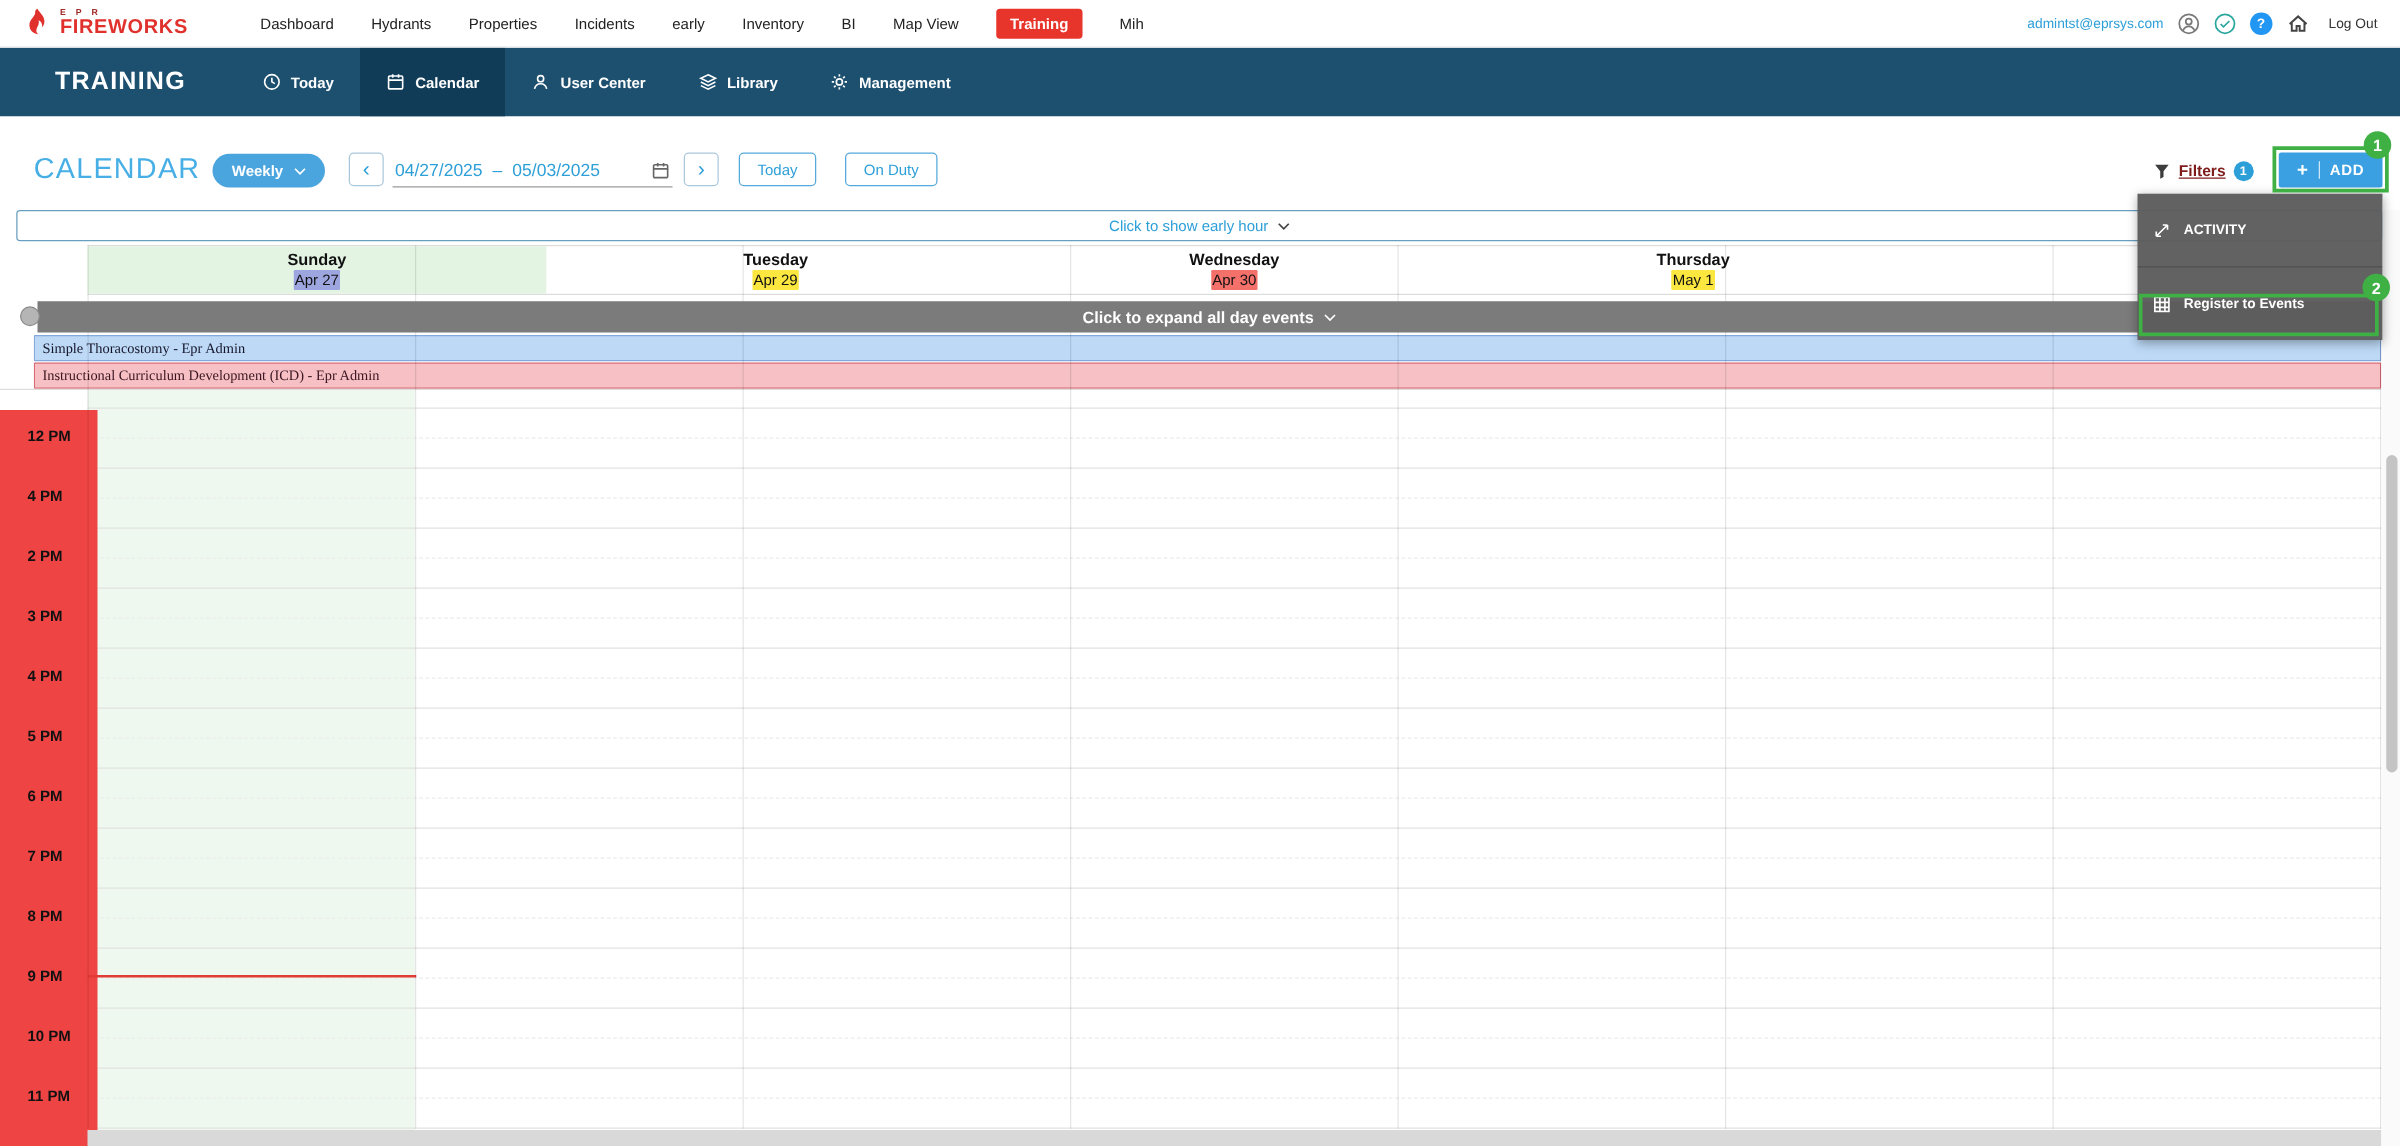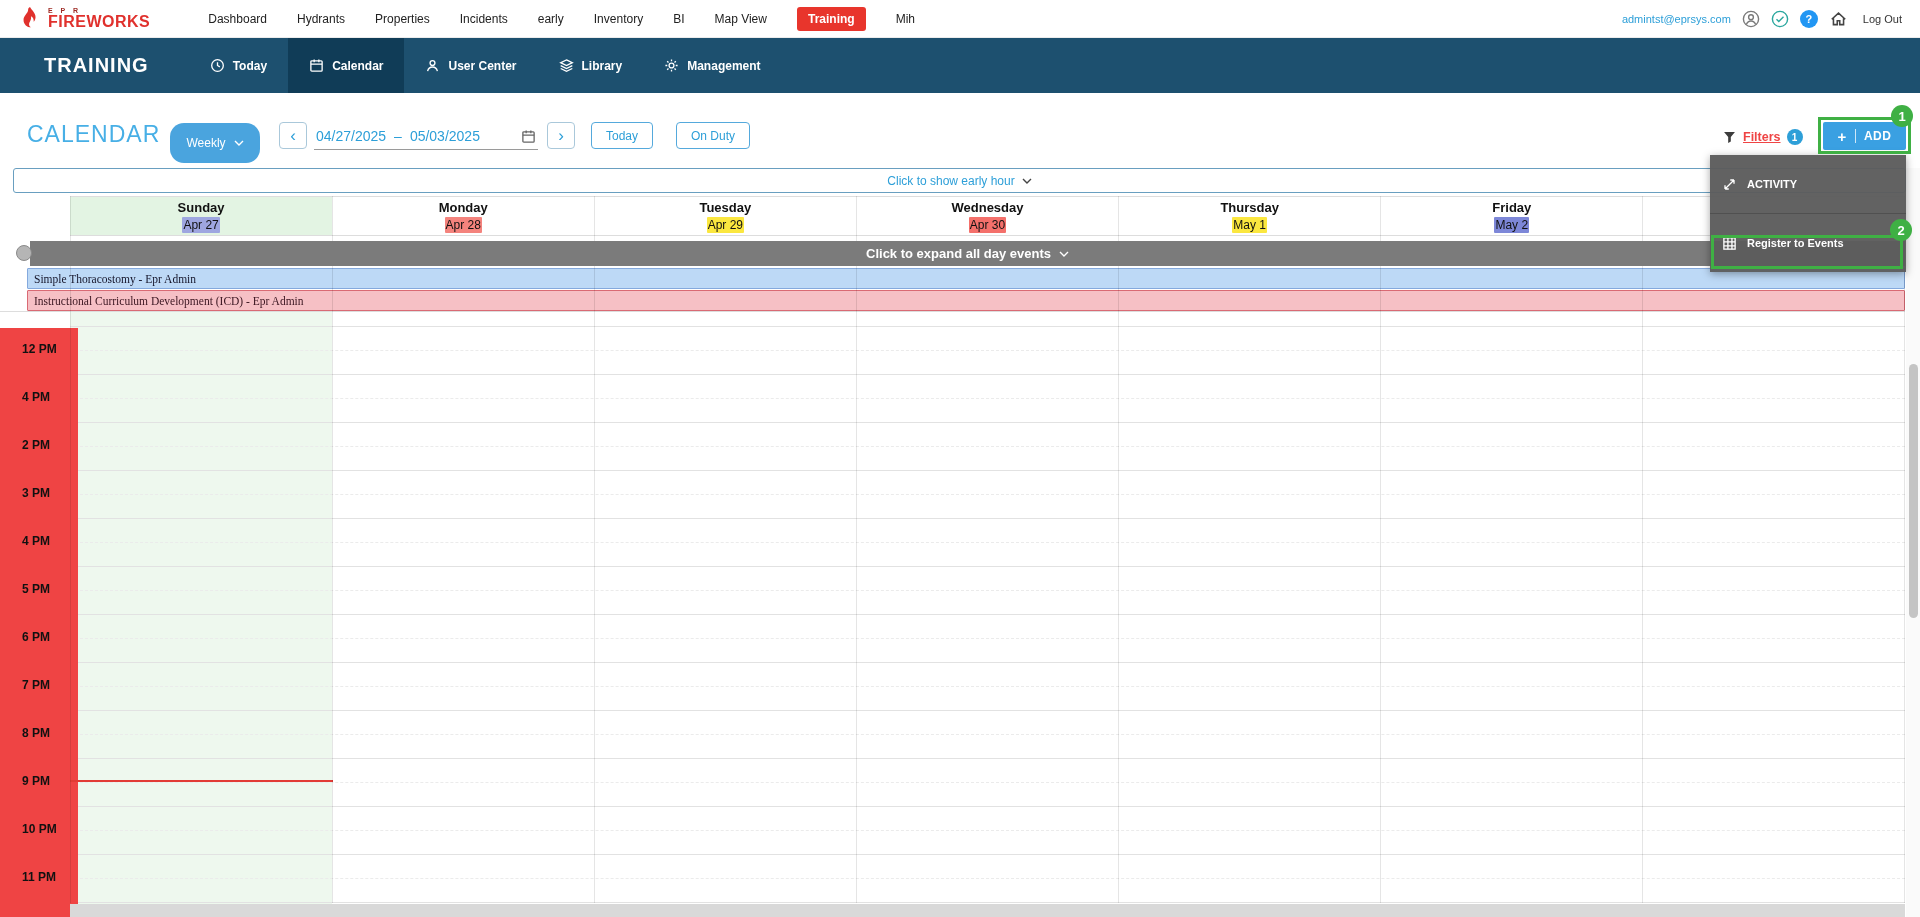--- a/index.html
+++ b/index.html
@@ -47,24 +47,24 @@
   .tab {
     display: flex; align-items: center; gap: 8px; padding: 0 21px;
     color: #fff; font-size: 12px; font-weight: bold; cursor: pointer; white-space: nowrap;
   }
   .tab.active { background: #103c57; }
   .tab svg { stroke: #fff; }
 
   
   .page-title { position: absolute; left: 27px; top: 121px; font-size: 23px; letter-spacing: 1px; color: #47afe6; }
   .view-btn {
-    position: absolute; left: 170px; top: 123px; width: 90px; height: 40px;
+    position: absolute; left: 170px; top: 123px; width: 90px; height: 27px;
     background: #4aa4de; color: #fff; border-radius: 14px; border: none;
     display: flex; align-items: center; justify-content: center; gap: 8px;
-    font-size: 12px; font-weight: normal; cursor: pointer; font-family: inherit;
+    font-size: 12px; font-weight: bold; cursor: pointer; font-family: inherit;
   }
   .nav-arrow {
     position: absolute; top: 122px; width: 28px; height: 27px; background: #fff;
     border: 1px solid #aac8da; border-radius: 4px; color: #2d9fd8; font-size: 17px;
     display: flex; align-items: center; justify-content: center; cursor: pointer; font-family: inherit;
   }
   .prev-btn { left: 279px; } .next-btn { left: 547px; }
   .date-range {
     position: absolute; left: 314px; top: 123px; width: 224px; height: 27px;
     border-bottom: 1px solid #9a9a9a; display: flex; align-items: center; gap: 8px;
@@ -73,21 +73,21 @@
   .date-range .cal-ico { margin-left: auto; }
   .outline-btn {
     position: absolute; top: 122px; height: 27px; background: #fff; border: 1px solid #55a9dc;
     border-radius: 4px; color: #2d9fd8; font-size: 12px; padding: 0 14px; cursor: pointer; font-family: inherit;
   }
   .today-btn { left: 591px; } .onduty-btn { left: 676px; }
   .filters {
     position: absolute; left: 1722px; top: 125px; height: 24px;
     display: flex; align-items: center; gap: 6px; cursor: pointer;
   }
-  .filters-label { font-size: 12.5px; font-weight: 600; color: #ef4444; text-decoration: underline; }
+  .filters-label { font-size: 12.5px; font-weight: 600; color: #7f1d1d; text-decoration: underline; }
   .filters-badge {
     width: 16px; height: 16px; border-radius: 50%; background: #2d9fd8; color: #fff;
     font-size: 10px; font-weight: bold; display: flex; align-items: center; justify-content: center;
   }
   .add-btn {
     position: absolute; left: 1823px; top: 122px; width: 83px; height: 28px;
     background: #3aa0e2; color: #fff; border: none; border-radius: 2px;
     display: flex; align-items: center; justify-content: center; gap: 8px;
     font-size: 12px; font-weight: bold; letter-spacing: .5px; cursor: pointer; font-family: inherit; z-index: 6;
   }
@@ -307,38 +307,30 @@
       <path d="M1 1l4 4 4-4"></path>
     </svg>
 </div>
 
 <div class="day-header">
   <div class="day-cell sunday">
     <div class="day-name">Sunday</div>
     <span class="day-badge" style="background: rgb(158, 166, 224);">Apr 27</span>
   </div>
   <div class="day-cell">
-    <div class="day-name">Monday</div>
-    <span class="day-badge" style="background: rgb(244, 131, 125);">Apr 28</span>
-  </div>
-  <div class="day-cell">
     <div class="day-name">Tuesday</div>
     <span class="day-badge" style="background: rgb(251, 231, 63);">Apr 29</span>
   </div>
   <div class="day-cell">
     <div class="day-name">Wednesday</div>
     <span class="day-badge" style="background: rgb(244, 112, 107);">Apr 30</span>
   </div>
   <div class="day-cell">
     <div class="day-name">Thursday</div>
     <span class="day-badge" style="background: rgb(251, 231, 63);">May 1</span>
-  </div>
-  <div class="day-cell">
-    <div class="day-name">Friday</div>
-    <span class="day-badge" style="background: rgb(125, 135, 216);">May 2</span>
   </div>
   <div class="day-cell">
     <div class="day-name"></div>
 
   </div>
 </div>
 
 <div class="drag-handle"></div>
 <div class="expand-bar">
   <span>Click to expand all day events</span>

